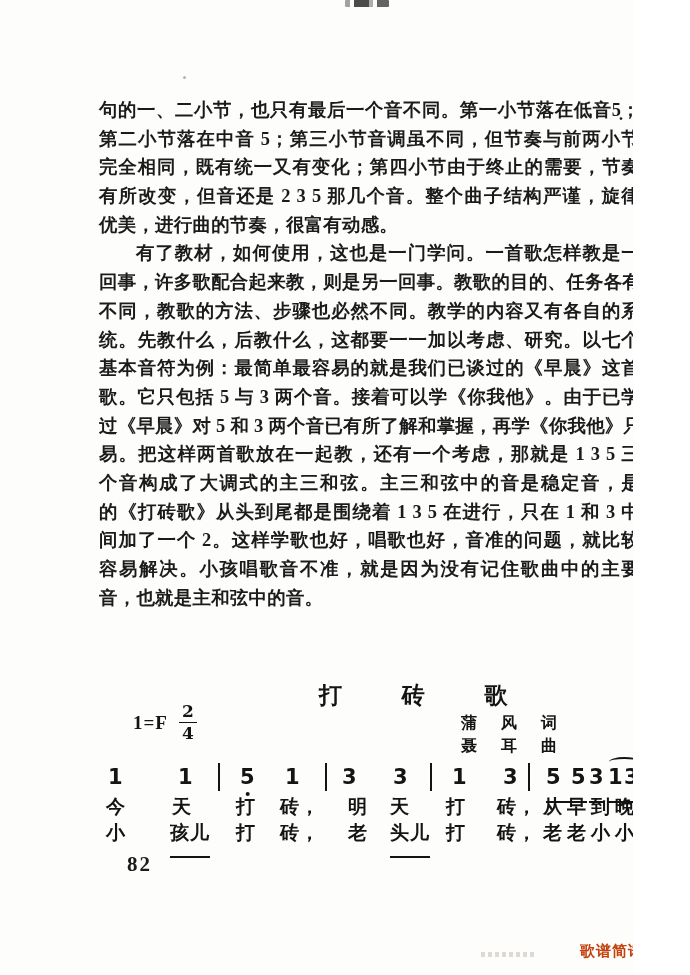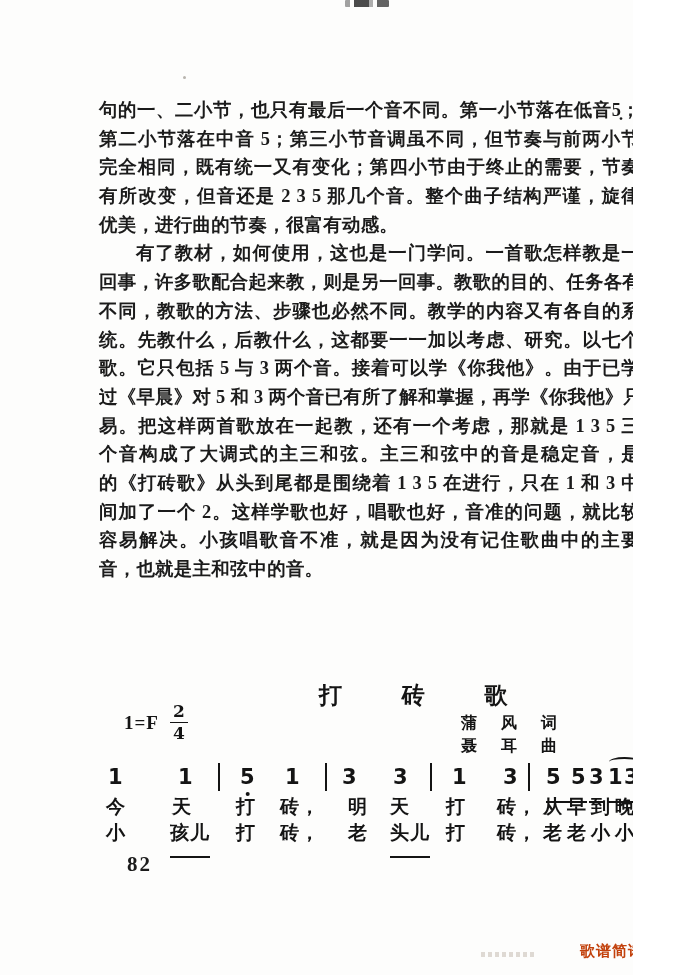--- a/index.html
+++ b/index.html
@@ -27,21 +27,21 @@
     letter-spacing:.3px;text-align:justify;text-align-last:justify;
     white-space:nowrap;color:#1b1b1b;
   }
   .line.last{text-align-last:left;}
   .line.indent{padding-left:37px;}
   
   .song-title{
     position:absolute;left:319px;top:680px;margin:0;
     font-size:23px;font-weight:bold;letter-spacing:27px;color:#141414;white-space:nowrap;
   }
-  .keysig{position:absolute;left:124px;top:703px;display:flex;align-items:center;gap:11px;font-weight:bold;color:#141414;}
+  .keysig{position:absolute;left:133px;top:703px;display:flex;align-items:center;gap:11px;font-weight:bold;color:#141414;}
   .keysig .base{font-size:19px;letter-spacing:1px;}
   .frac{display:inline-flex;flex-direction:column;align-items:center;line-height:1;font-size:17px;font-family:"DejaVu Serif",serif;}
   .frac .top{padding:0 3px 2px;}
   .frac .bot{padding:2px 3px 0;border-top:1.6px solid #141414;}
   .credits{
     position:absolute;right:66px;top:711px;text-align:center;
     font-size:16px;font-weight:bold;line-height:23px;letter-spacing:10px;color:#141414;white-space:nowrap;
   }
   
   .notation{position:absolute;left:0;top:763px;width:690px;height:112px;}
@@ -88,20 +88,21 @@
         <div class="line">第二小节落在中音 5；第三小节音调虽不同，但节奏与前两小节</div>
         <div class="line">完全相同，既有统一又有变化；第四小节由于终止的需要，节奏</div>
         <div class="line">有所改变，但音还是 2 3 5 那几个音。整个曲子结构严谨，旋律</div>
         <div class="line last">优美，进行曲的节奏，很富有动感。</div>
       </div>
     <div id="para2">
         <div class="line indent">有了教材，如何使用，这也是一门学问。一首歌怎样教是一</div>
         <div class="line">回事，许多歌配合起来教，则是另一回事。教歌的目的、任务各有</div>
         <div class="line">不同，教歌的方法、步骤也必然不同。教学的内容又有各自的系</div>
         <div class="line">统。先教什么，后教什么，这都要一一加以考虑、研究。以七个</div>
+        <div class="line">基本音符为例：最简单最容易的就是我们已谈过的《早晨》这首</div>
         <div class="line">歌。它只包括 5 与 3 两个音。接着可以学《你我他》。由于已学</div>
         <div class="line">过《早晨》对 5 和 3 两个音已有所了解和掌握，再学《你我他》只</div>
         <div class="line">易。把这样两首歌放在一起教，还有一个考虑，那就是 1 3 5 三</div>
         <div class="line">个音构成了大调式的主三和弦。主三和弦中的音是稳定音，是</div>
         <div class="line">的《打砖歌》从头到尾都是围绕着 1 3 5 在进行，只在 1 和 3 中</div>
         <div class="line">间加了一个 2。这样学歌也好，唱歌也好，音准的问题，就比较</div>
         <div class="line">容易解决。小孩唱歌音不准，就是因为没有记住歌曲中的主要</div>
         <div class="line last">音，也就是主和弦中的音。</div>
       </div>
   </main>

